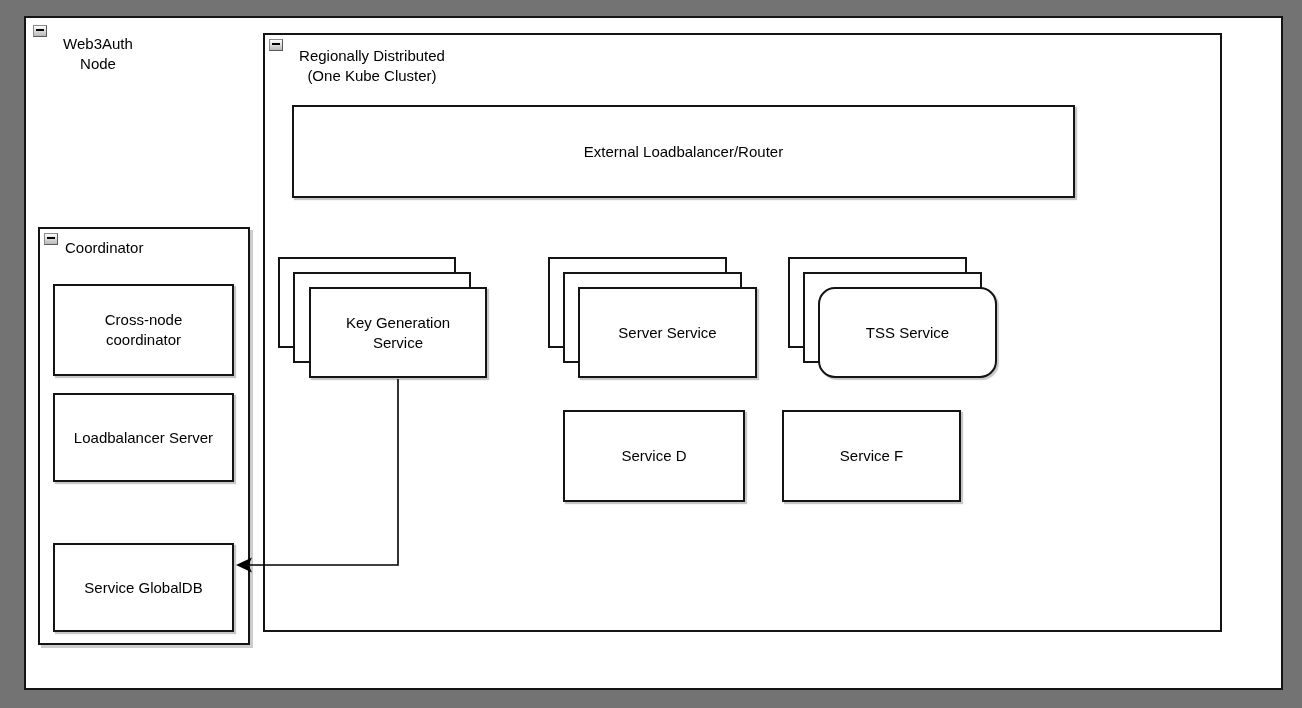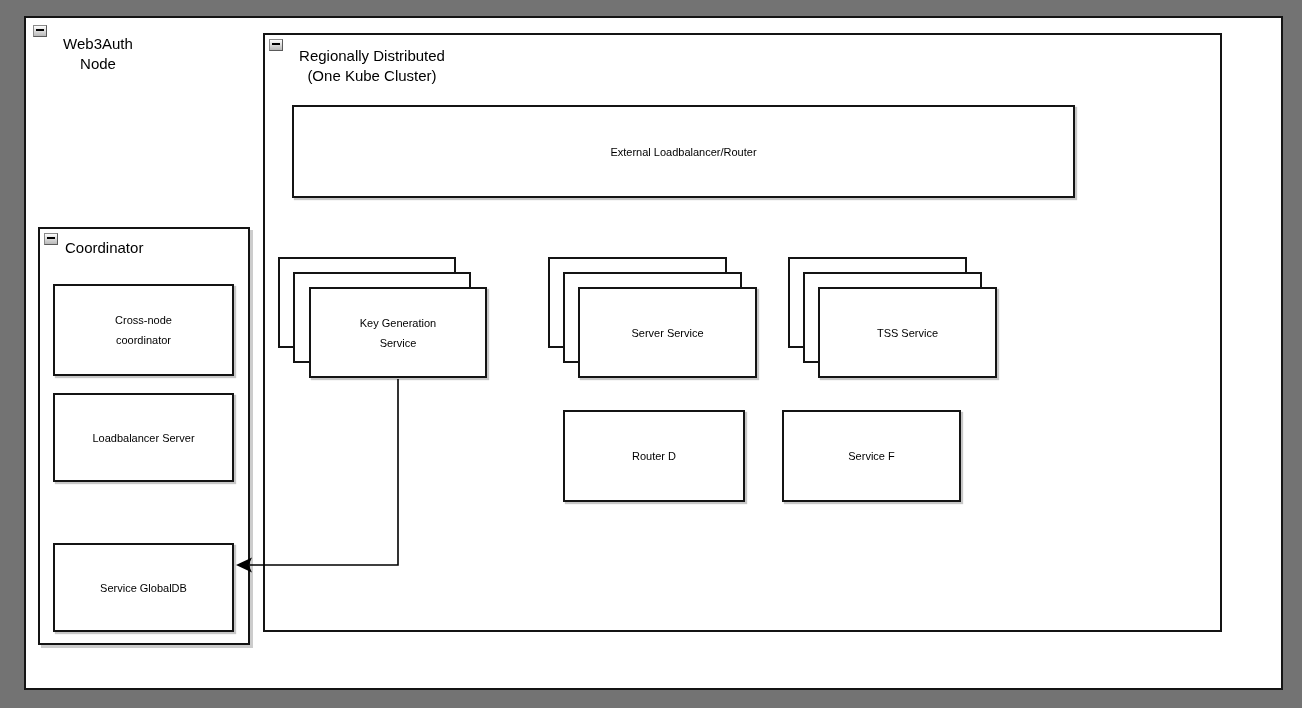--- a/index.html
+++ b/index.html
@@ -7,21 +7,21 @@
     position:relative;width:1302px;height:708px;background:#737373;
     font-family:"Liberation Sans", sans-serif;color:#000;overflow:hidden;
   }
   .box{
     position:absolute;background:#ffffff;border:2px solid #141414;
     box-sizing:border-box;
   }
   .shadowed{box-shadow:2px 2px 1px rgba(0,0,0,0.22);}
   .leaf{
     display:flex;align-items:center;justify-content:center;text-align:center;
-    font-size:11px;line-height:20px;white-space:pre-line;
+    font-size:15px;line-height:20px;white-space:pre-line;
   }
   .group-label{
     position:absolute;font-size:15px;line-height:20px;text-align:center;
     white-space:pre-line;
   }
   .collapse{
     position:absolute;width:14px;height:12px;box-sizing:border-box;
     border:1px solid #8a8a8a;border-right-color:#5a5a5a;border-bottom-color:#5a5a5a;
     background:linear-gradient(#fdfdfd,#b9b9b9);
     display:flex;align-items:center;justify-content:center;cursor:pointer;
@@ -79,26 +79,26 @@
   </div>
 
   <div class="box" style="left:548px;top:257px;width:179px;height:91px;"></div>
   <div class="box" style="left:563px;top:272px;width:179px;height:91px;"></div>
   <div class="box leaf shadowed" style="left:578px;top:287px;width:179px;height:91px;">
     <span>Server Service</span>
   </div>
 
   <div class="box" style="left:788px;top:257px;width:179px;height:91px;"></div>
   <div class="box" style="left:803px;top:272px;width:179px;height:91px;"></div>
-  <div class="box leaf shadowed" style="left:818px;top:287px;width:179px;height:91px;">
+  <div class="box leaf shadowed" style="left:818px;top:287px;width:179px;height:91px;border-radius:17px;">
     <span>TSS Service</span>
   </div>
 
   <div class="box leaf shadowed" style="left:563px;top:410px;width:182px;height:92px;">
-    <span>Router D</span>
+    <span>Service D</span>
   </div>
   <div class="box leaf shadowed" style="left:782px;top:410px;width:179px;height:92px;">
     <span>Service F</span>
   </div>
 
   <svg class="arrow-layer" width="1302" height="708">
     <path d="M 398 379 L 398 565 L 250 565" fill="none" stroke="#000" stroke-width="1.6"></path>
     <polygon points="236,565 252,557.5 248.5,565 252,572.5" fill="#000"></polygon>
   </svg>
 

